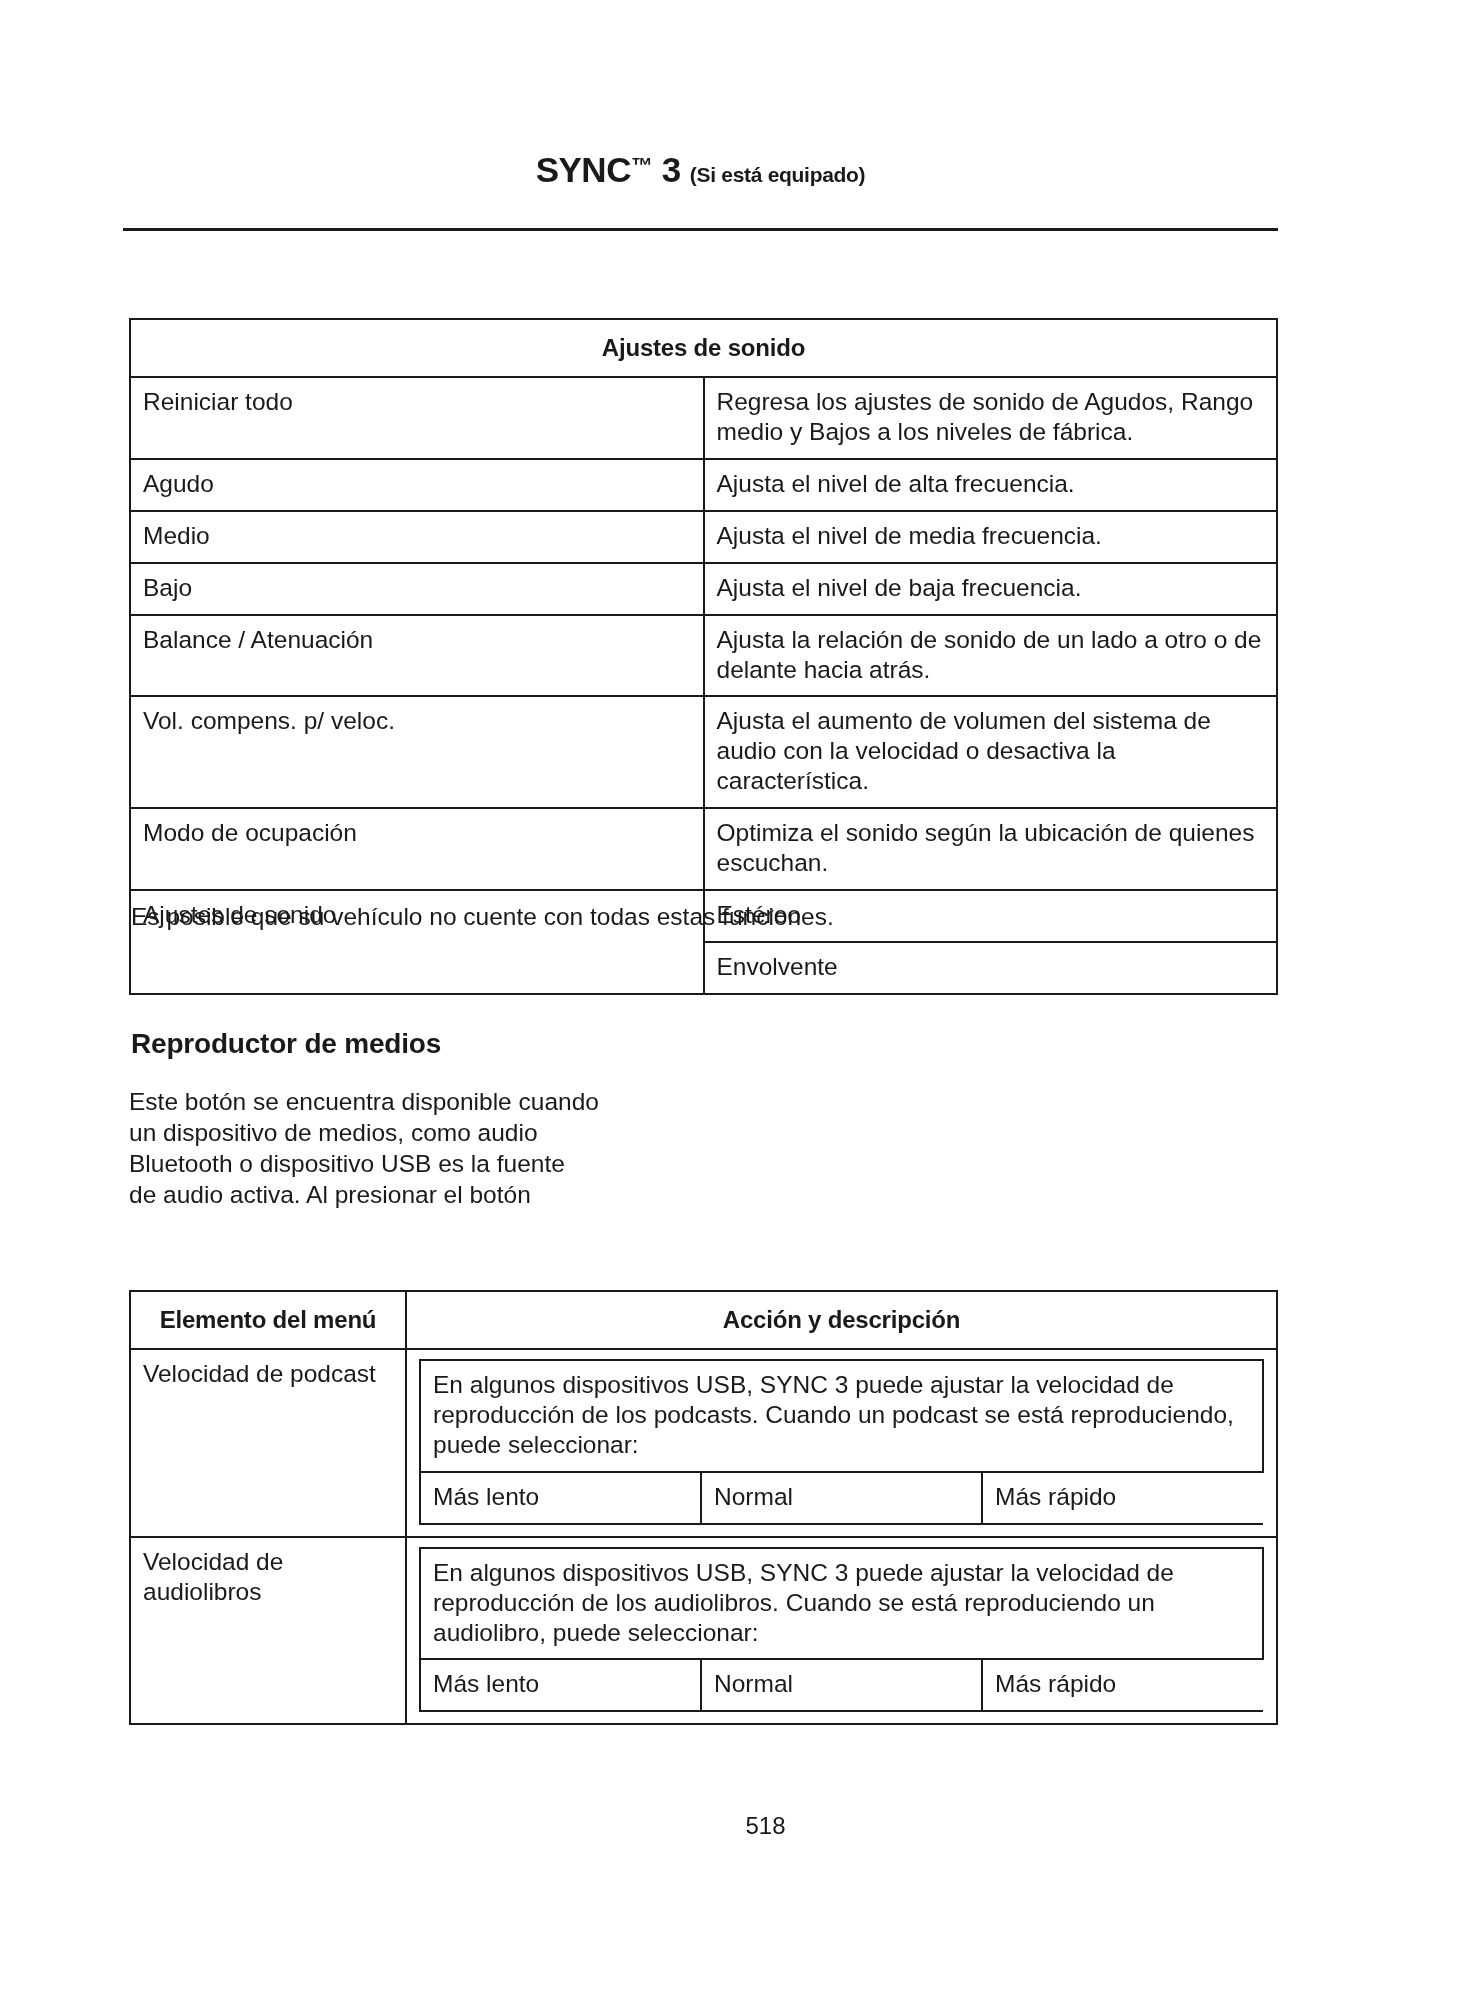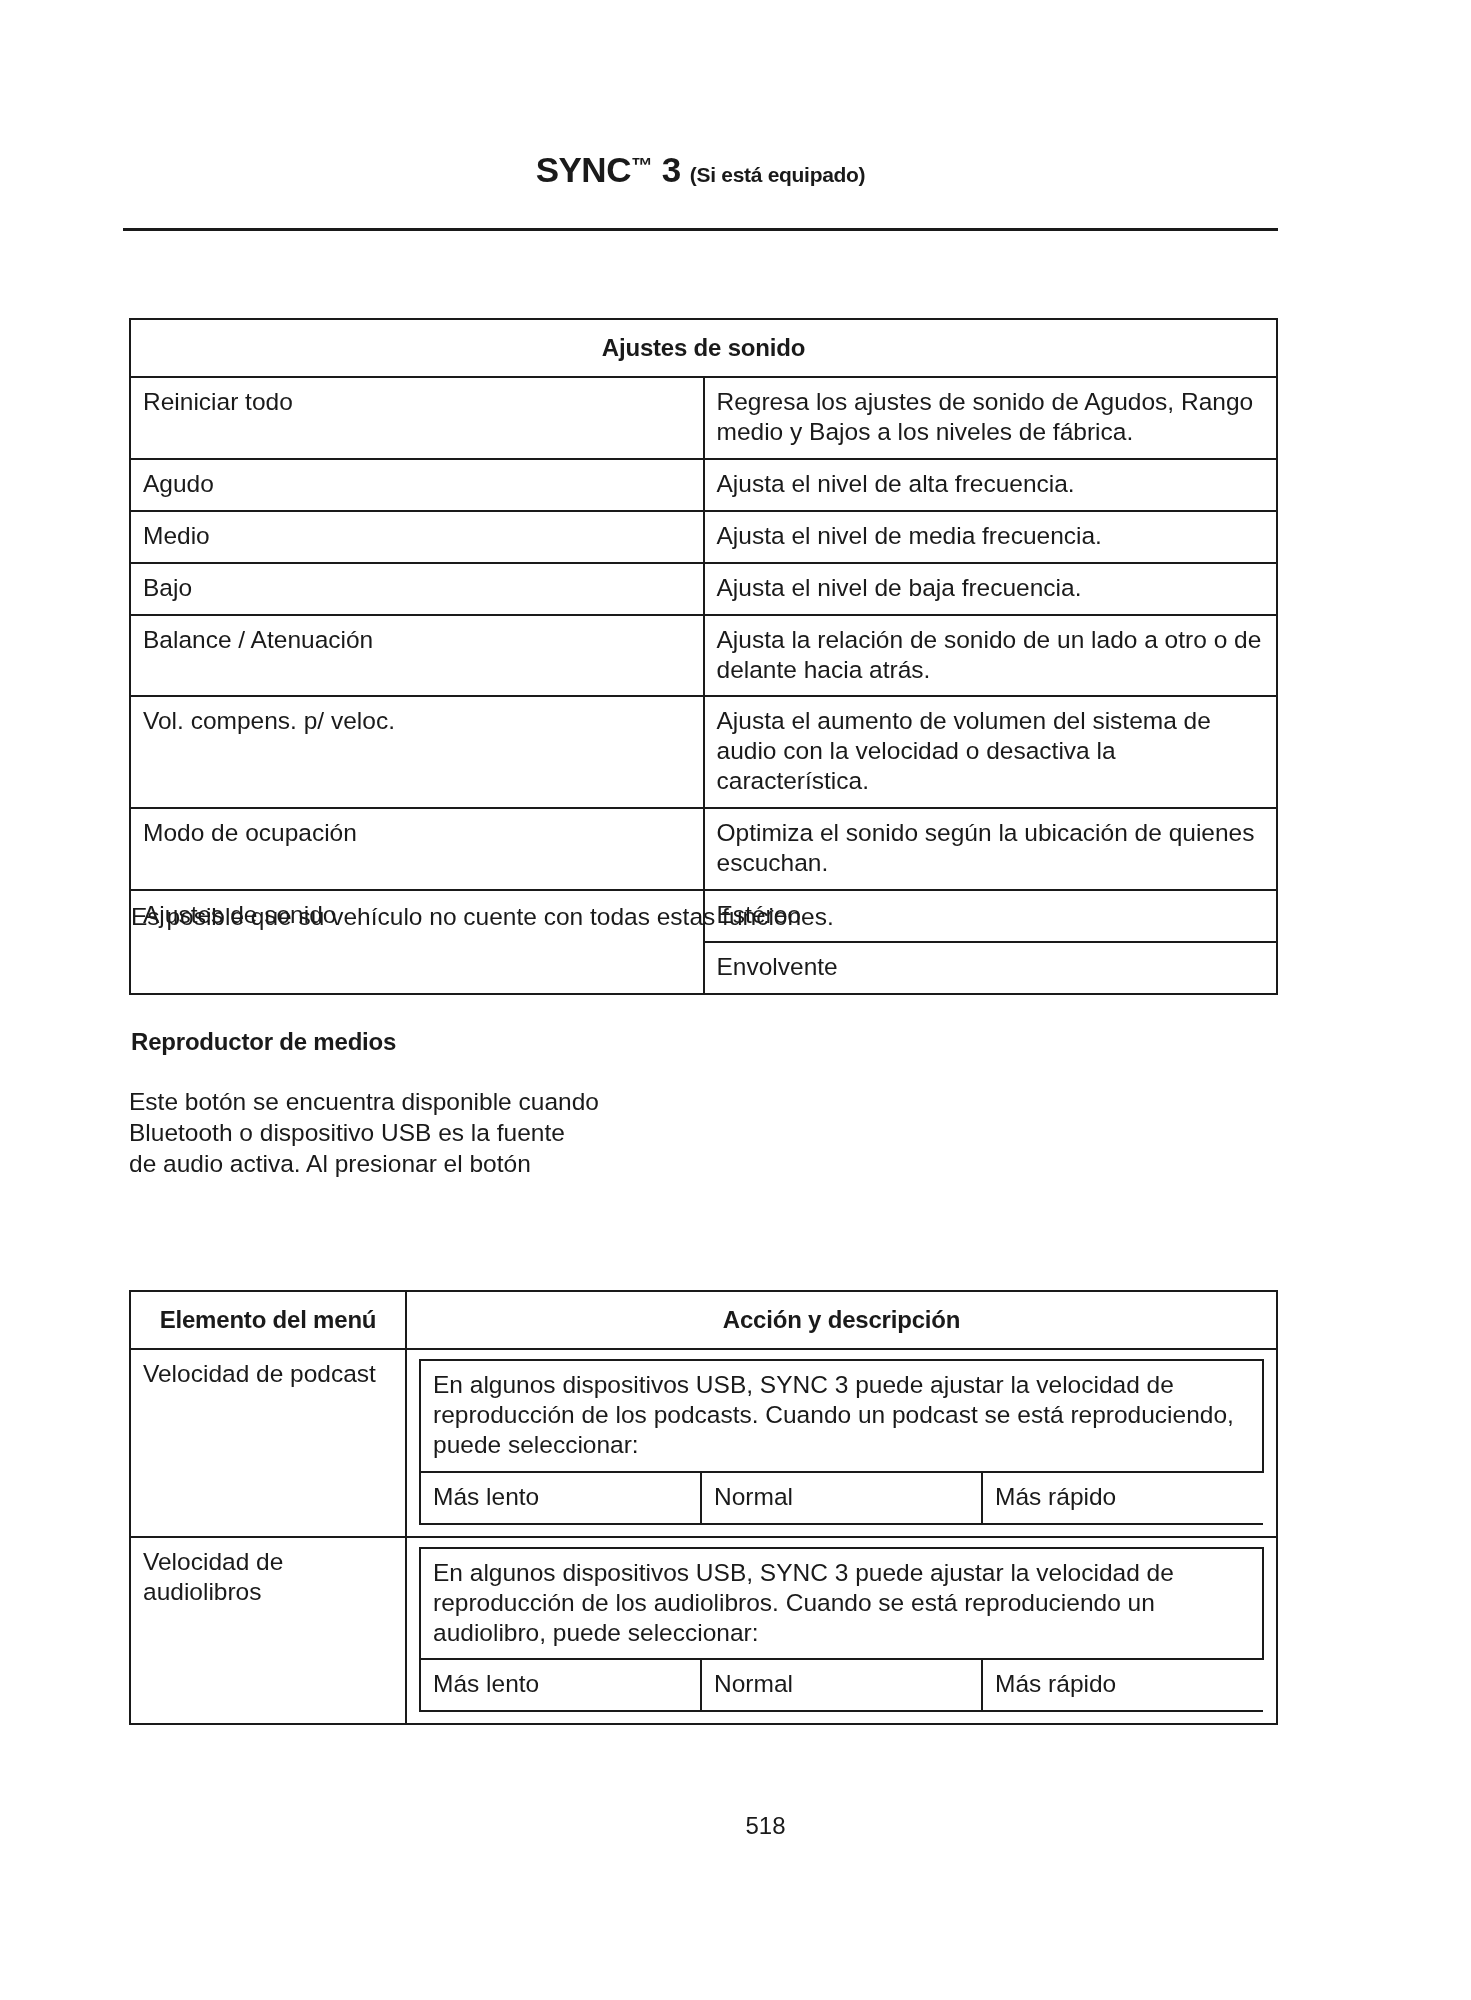--- a/index.html
+++ b/index.html
@@ -121,21 +121,21 @@
   .note {
     position: absolute;
     left: 131px;
     width: 1100px;
     font-size: 24.5px;
     line-height: 1.25;
   }
   .section-heading {
     position: absolute;
     left: 131px;
-    font-size: 24px;
+    font-size: 28px;
     font-weight: bold;
     letter-spacing: -0.2px;
   }
   .body-para {
     position: absolute;
     left: 129px;
     width: 600px;
     font-size: 24.5px;
     line-height: 1.27;
   }
@@ -207,20 +207,21 @@
     </tbody>
       </table>
   </div>
 
   <div class="note" style="top:902px;">Es posible que su vehículo no cuente con todas estas funciones.</div>
 
   <div class="section-heading" style="top:1028px;">Reproductor de medios</div>
 
   <div class="body-para" style="top:1086px;">
     <div>Este botón se encuentra disponible cuando</div>
+    <div>un dispositivo de medios, como audio</div>
     <div>Bluetooth o dispositivo USB es la fuente</div>
     <div>de audio activa. Al presionar el botón</div>
   </div>
 
   <div class="content" style="top:1290px;">
     <table class="doc">
       <tbody>
           <tr>
         <th class="title-cell label-col">Elemento del menú</th>
         <th class="title-cell">Acción y descripción</th>

